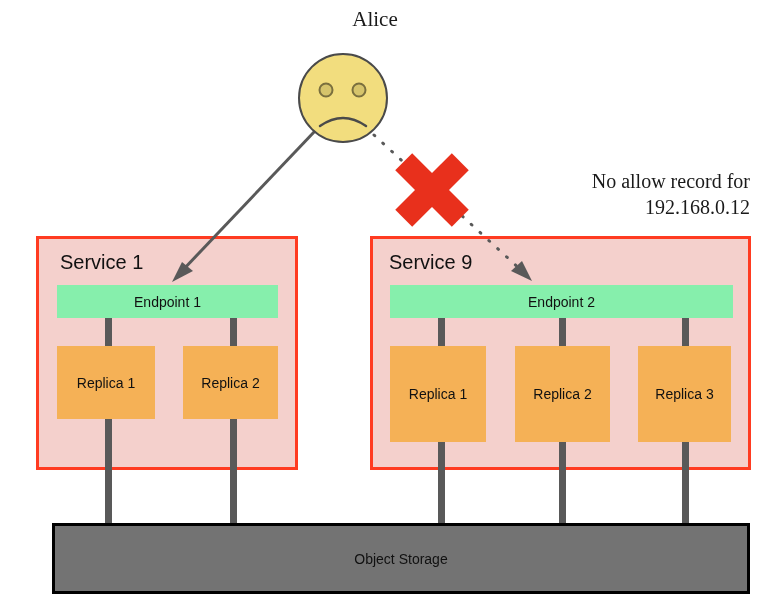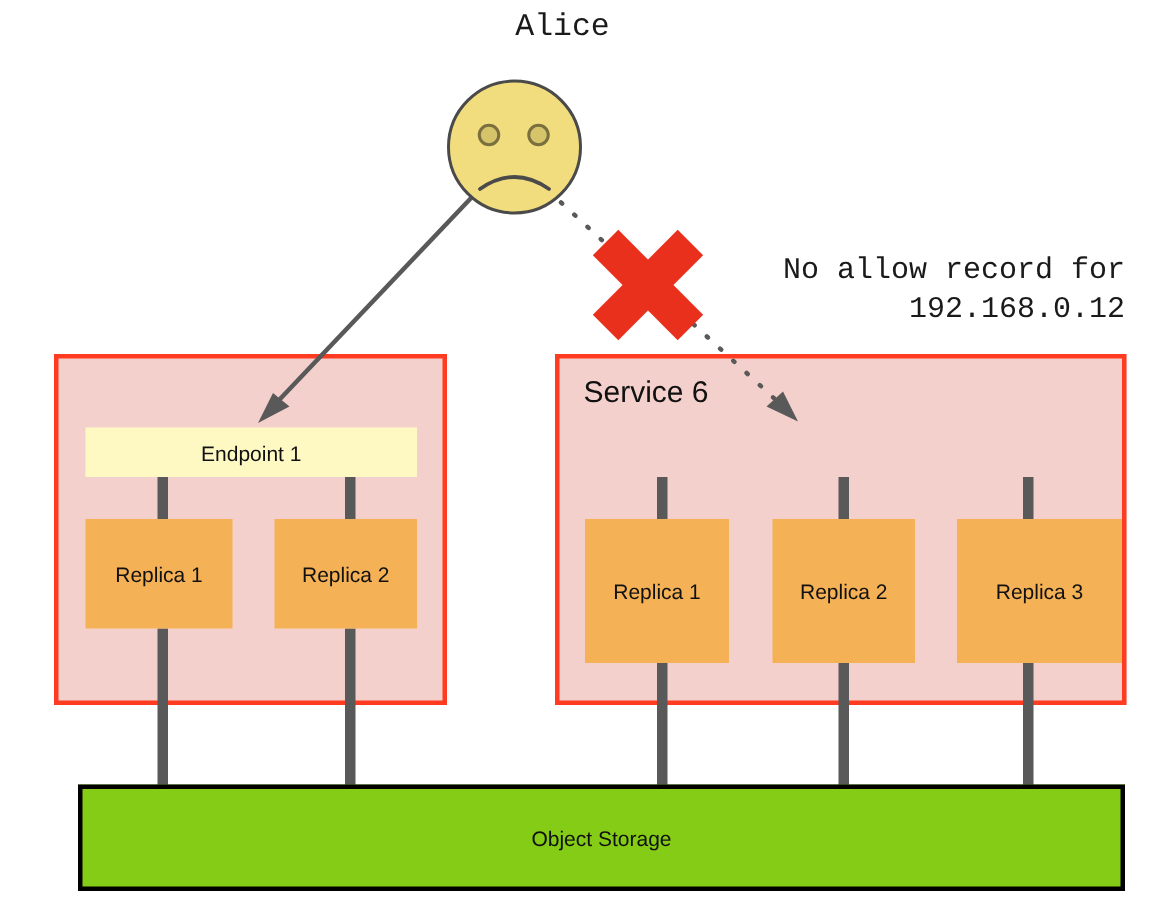--- a/index.html
+++ b/index.html
@@ -15,21 +15,21 @@
     width: 766px;
     height: 607px;
     background: #ffffff;
     overflow: hidden;
   }
   .abs { position: absolute; }
 
   
   .label-plain {
     color: #1a1a1a;
-    font-family: Liberation Mono, monospace;
+    font-family: Liberation Serif, serif;
     text-align: center;
     white-space: pre;
     line-height: 1.25;
   }
   #alice-name {
     left: 250px; top: 6px; width: 250px;
     font-size: 21px;
   }
   #alice-ip {
     left: 250px; top: 32px; width: 250px;
@@ -60,21 +60,21 @@
     color: #111111;
     font-size: 20px;
     font-family: "Liberation Sans", sans-serif;
     white-space: pre;
   }
   #service1-title { left: 60px; top: 251px; }
   #service2-title { left: 389px; top: 251px; }
 
   
   .endpoint-box {
-    background: #fef9c3;
+    background: #86efac;
     display: flex;
     align-items: center;
     justify-content: center;
     color: #111111;
     font-size: 14px;
     font-family: "Liberation Sans", sans-serif;
     box-sizing: border-box;
   }
   #endpoint1-box { left: 57px; top: 285px; width: 221px; height: 33px; }
   #endpoint2-box { left: 390px; top: 285px; width: 343px; height: 33px; }
@@ -87,21 +87,21 @@
     justify-content: center;
     color: #111111;
     font-size: 14px;
     font-family: "Liberation Sans", sans-serif;
     box-sizing: border-box;
   }
 
   
   #storage-box {
     left: 52px; top: 523px; width: 698px; height: 71px;
-    background: #84cc16;
+    background: #737373;
     border: 3px solid #000000;
     box-sizing: border-box;
     display: flex;
     align-items: center;
     justify-content: center;
     color: #111111;
     font-size: 14px;
     font-family: "Liberation Sans", sans-serif;
   }
 
@@ -122,47 +122,49 @@
 <body>
 
 <div id="canvas">
 
   <div class="abs label-plain" id="alice-name">Alice</div>
 
   <div class="abs label-plain" id="deny-label">No allow record for
 192.168.0.12</div>
 
   <div class="abs service-box" id="service1-box"></div>
+  <div class="abs service-title" id="service1-title">Service 1</div>
 
   <div class="abs connector" style="left:105px; top:318px; height:28px;"></div>
   <div class="abs connector" style="left:230px; top:318px; height:28px;"></div>
 
   <div class="abs connector" style="left:105px; top:419px; height:105px;"></div>
   <div class="abs connector" style="left:230px; top:419px; height:105px;"></div>
 
   <div class="abs endpoint-box" id="endpoint1-box">Endpoint 1</div>
 
   <div class="abs replica-box" style="left:57px; top:346px; width:98px; height:73px;">Replica 1</div>
   <div class="abs replica-box" style="left:183px; top:346px; width:95px; height:73px;">Replica 2</div>
 
   <div class="abs service-box" id="service2-box"></div>
-  <div class="abs service-title" id="service2-title">Service 6</div>
+  <div class="abs service-title" id="service2-title">Service 9</div>
 
   <div class="abs connector" style="left:438px; top:318px; height:28px;"></div>
   <div class="abs connector" style="left:559px; top:318px; height:28px;"></div>
   <div class="abs connector" style="left:682px; top:318px; height:28px;"></div>
 
   <div class="abs connector" style="left:438px; top:442px; height:82px;"></div>
   <div class="abs connector" style="left:559px; top:442px; height:82px;"></div>
   <div class="abs connector" style="left:682px; top:442px; height:82px;"></div>
 
+  <div class="abs endpoint-box" id="endpoint2-box">Endpoint 2</div>
 
   <div class="abs replica-box" style="left:390px; top:346px; width:96px; height:96px;">Replica 1</div>
   <div class="abs replica-box" style="left:515px; top:346px; width:95px; height:96px;">Replica 2</div>
-  <div class="abs replica-box" style="left:638px; top:346px; width:110px; height:96px;">Replica 3</div>
+  <div class="abs replica-box" style="left:638px; top:346px; width:93px; height:96px;">Replica 3</div>
 
   <div class="abs" id="storage-box">Object Storage</div>
 
   <svg class="abs" id="overlay" viewBox="0 0 766 607" xmlns="http://www.w3.org/2000/svg">
 
     <g>
       <line x1="315" y1="131" x2="181" y2="272" stroke="#595959" stroke-width="3"></line>
       <polygon points="172,282 193,271 182,262" fill="#595959"></polygon>
     </g>
 

